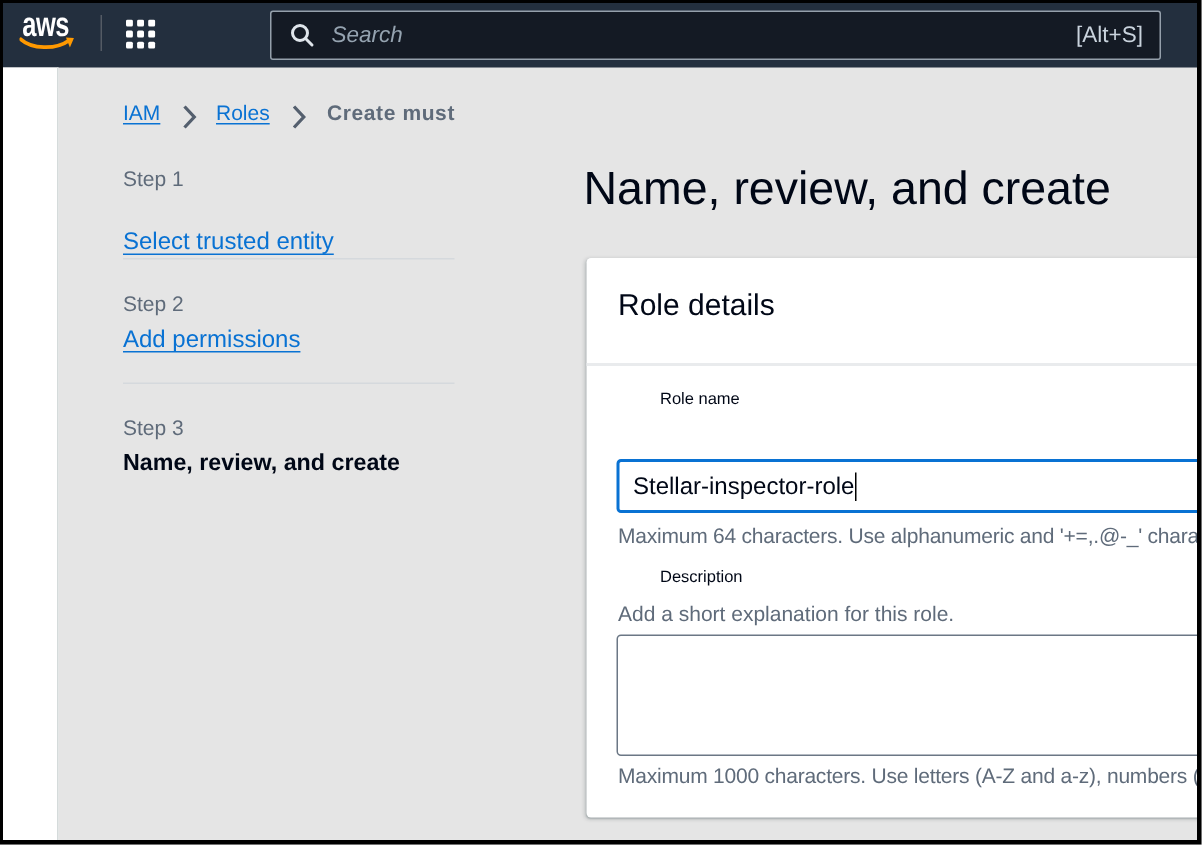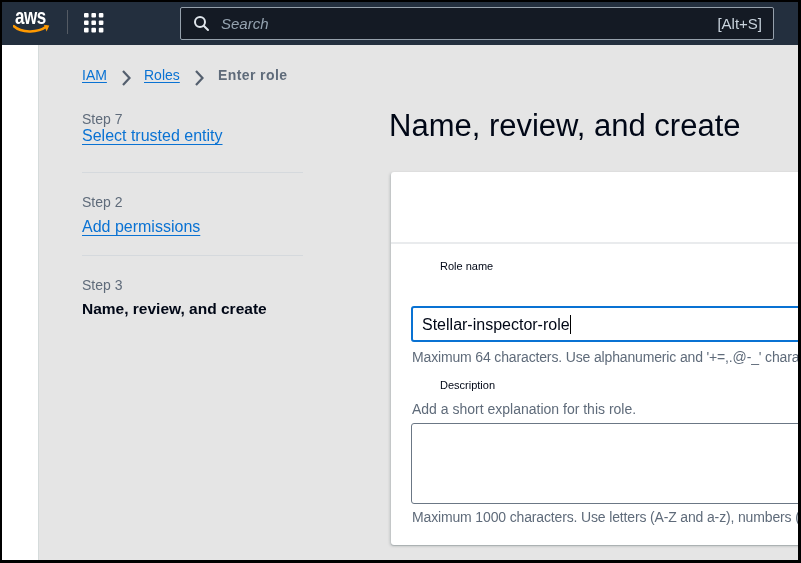--- a/index.html
+++ b/index.html
@@ -85,34 +85,35 @@
 
   <div class="bc">
     <a style="position:absolute;left:0;top:0;">IAM</a>
     <svg class="chev" style="left:38px;" width="12" height="18" viewBox="0 0 12 18">
         <path d="M3 2 L9.5 9 L3 16" stroke="#545f6e" stroke-width="2.2" fill="none"></path>
       </svg>
     <a style="position:absolute;left:62px;top:0;">Roles</a>
     <svg class="chev" style="left:111px;" width="12" height="18" viewBox="0 0 12 18">
         <path d="M3 2 L9.5 9 L3 16" stroke="#545f6e" stroke-width="2.2" fill="none"></path>
       </svg>
-    <span class="cur" style="position:absolute;left:136px;top:0;">Enter role</span>
+    <span class="cur" style="position:absolute;left:136px;top:0;">Create must</span>
   </div>
 
-  <div class="step-label" style="top:109px;">Step 7</div>
-  <div class="step-link" style="top:125px;">Select trusted entity</div>
+  <div class="step-label" style="top:109px;">Step 1</div>
+  <div class="step-link" style="top:151px;">Select trusted entity</div>
   <div class="sdiv" style="top:170px;"></div>
   <div class="step-label" style="top:192px;">Step 2</div>
   <div class="step-link" style="top:216px;">Add permissions</div>
   <div class="sdiv" style="top:253px;"></div>
   <div class="step-label" style="top:275px;">Step 3</div>
   <div class="step-cur" style="top:298px;">Name, review, and create</div>
 
   <h1>Name, review, and create</h1>
   <div class="card">
+    <div class="card-h">Role details</div>
     <div class="card-div"></div>
 
     <div class="lbl" style="top:87.5px;">Role name</div>
     <div class="inp">
       <div class="txt">Stellar-inspector-role<span class="caret" style="left:100%;"></span></div>
     </div>
     <div class="sub" style="top:177px;white-space:nowrap;letter-spacing:-0.15px;">Maximum 64 characters. Use alphanumeric and '+=,.@-_' characters. Role name must be unique within the account.</div>
 
     <div class="lbl" style="top:207px;">Description</div>
     <div class="sub" style="top:229px;">Add a short explanation for this role.</div>

